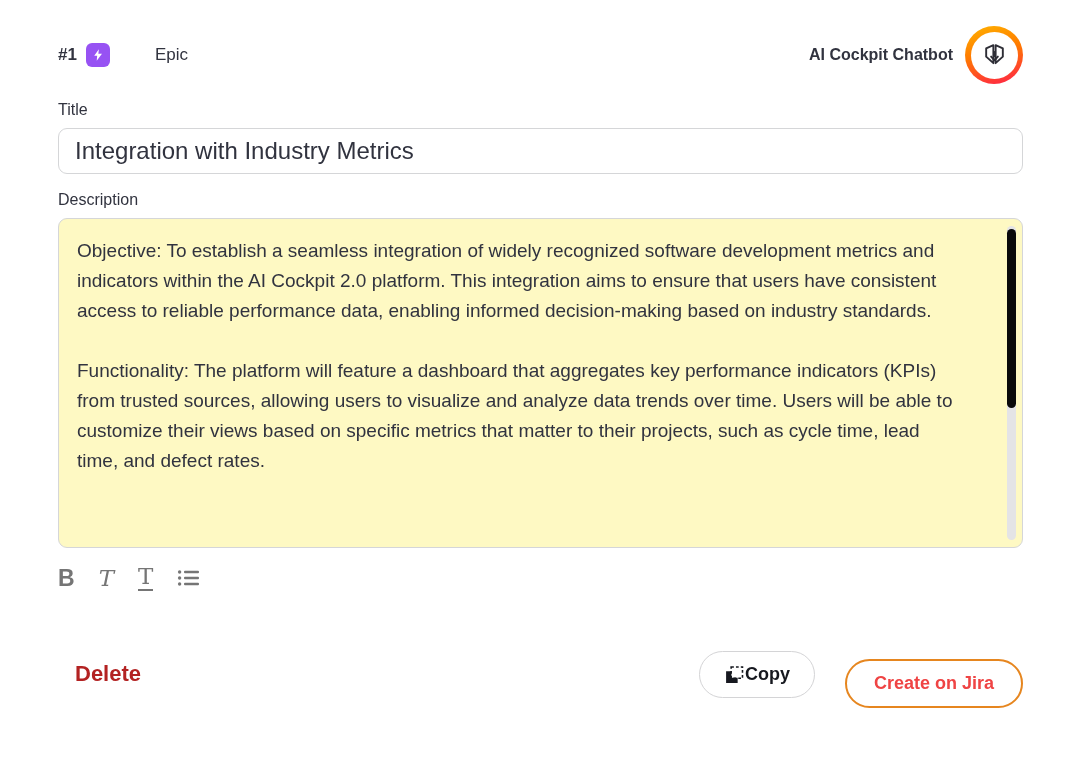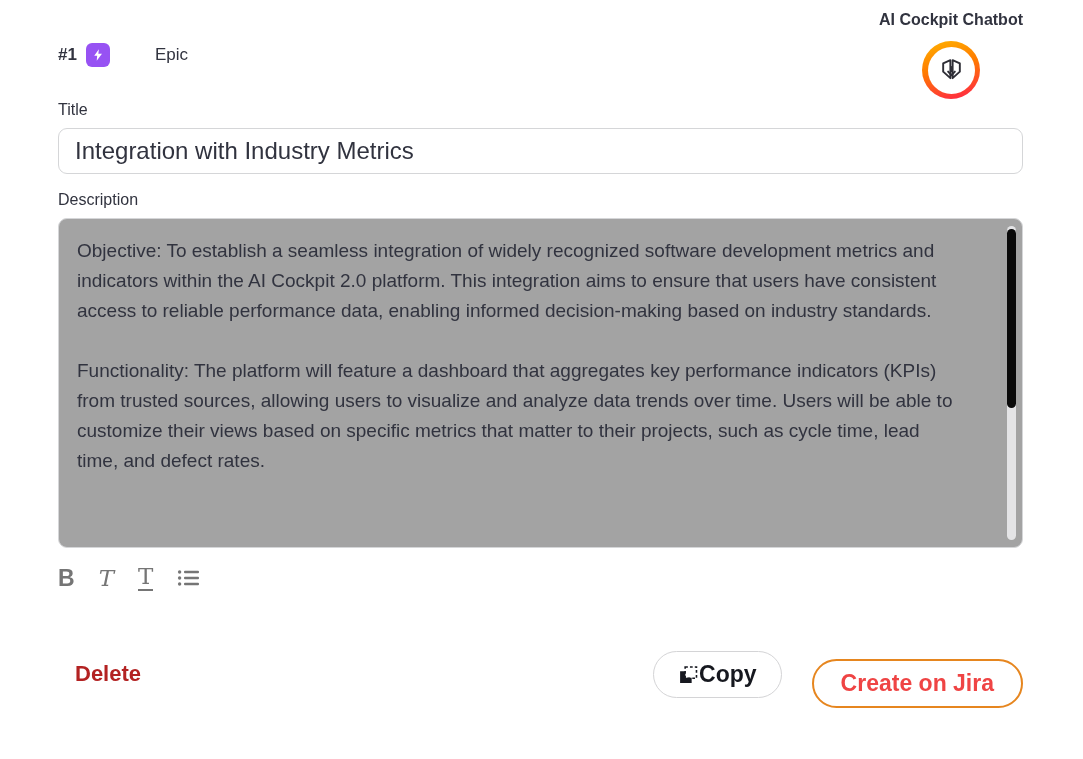--- a/index.html
+++ b/index.html
@@ -10,21 +10,21 @@
 
   
   .topbar { display: flex; align-items: center; justify-content: space-between; height: 58px; }
   .issue-meta { display: flex; align-items: center; gap: 9px; }
   .issue-num { font-weight: 700; font-size: 17px; color: #31333F; }
   .type-badge {
     width: 24px; height: 24px; border-radius: 6px; background: #9752f3;
     display: inline-flex; align-items: center; justify-content: center;
   }
   .type-label { font-size: 17px; color: #31333F; margin-left: 36px; }
-  .brand { display: flex; align-items: center; gap: 12px; flex-direction: column; }
+  .brand { display: flex; align-items: center; gap: 12px; }
   .brand-name { font-weight: 700; font-size: 16px; color: #31333F; }
   .logo-ring {
     width: 58px; height: 58px; border-radius: 50%;
     background: linear-gradient(165deg, #ffb300 0%, #ff7a00 45%, #ff1f4b 100%);
     display: inline-flex; align-items: center; justify-content: center;
   }
   .logo-inner {
     width: 47px; height: 47px; border-radius: 50%; background: #ffffff;
     display: inline-flex; align-items: center; justify-content: center;
   }
@@ -32,21 +32,21 @@
   
   .field-label { display: block; font-weight: 400; font-size: 16px; margin-top: 17px; }
   .text-input {
     margin-top: 9px; width: 100%; height: 46px;
     border: 1px solid #d5d6d8; border-radius: 9px; outline: none;
     font-family: "Liberation Sans", sans-serif; font-size: 24px; color: #31333F;
     padding: 0 16px; background: #fff;
   }
   .textarea-wrap {
     position: relative; margin-top: 9px; width: 100%; height: 330px;
-    border: 1px solid #d5d6d8; border-radius: 9px; background: #a3a3a3; overflow: hidden;
+    border: 1px solid #d5d6d8; border-radius: 9px; background: #fef9c3; overflow: hidden;
   }
   .textarea-content {
     position: absolute; inset: 0; padding: 17px 66px 14px 18px;
     font-size: 19px; line-height: 30px; color: #31333F;
     white-space: pre-wrap; overflow: hidden;
   }
   .scroll-track {
     position: absolute; top: 7px; bottom: 7px; right: 6px; width: 9px;
     background: #e4e4e6; border-radius: 5px;
   }
@@ -69,21 +69,21 @@
   .footer { display: flex; align-items: center; justify-content: space-between; margin-top: 46px; }
   .delete-link {
     background: none; border: none; cursor: pointer;
     font-family: "Liberation Sans", sans-serif; font-weight: 700; font-size: 22px;
     color: #b32222; margin-left: 17px;
   }
   .footer-right { display: flex; align-items: center; gap: 30px; }
   .pill {
     display: inline-flex; align-items: center; justify-content: center; 
     border-radius: 25px; background: #fff; cursor: pointer;
-    font-family: "Liberation Sans", sans-serif; font-weight: 700; font-size: 23px;
+    font-family: "Liberation Sans", sans-serif; font-weight: 700; font-size: 18px;
   }
   .pill.copy { border: 1px solid #d4d4d6; color: #16181f; height: 47px; padding: 0 24px; }
   .pill.jira { border: 2px solid #e6861f; color: #ef4444; height: 49px; padding: 0 27px; margin-top: 19px; }
 </style>
 </head>
 <body>
 
 <div class="card">
 
   

